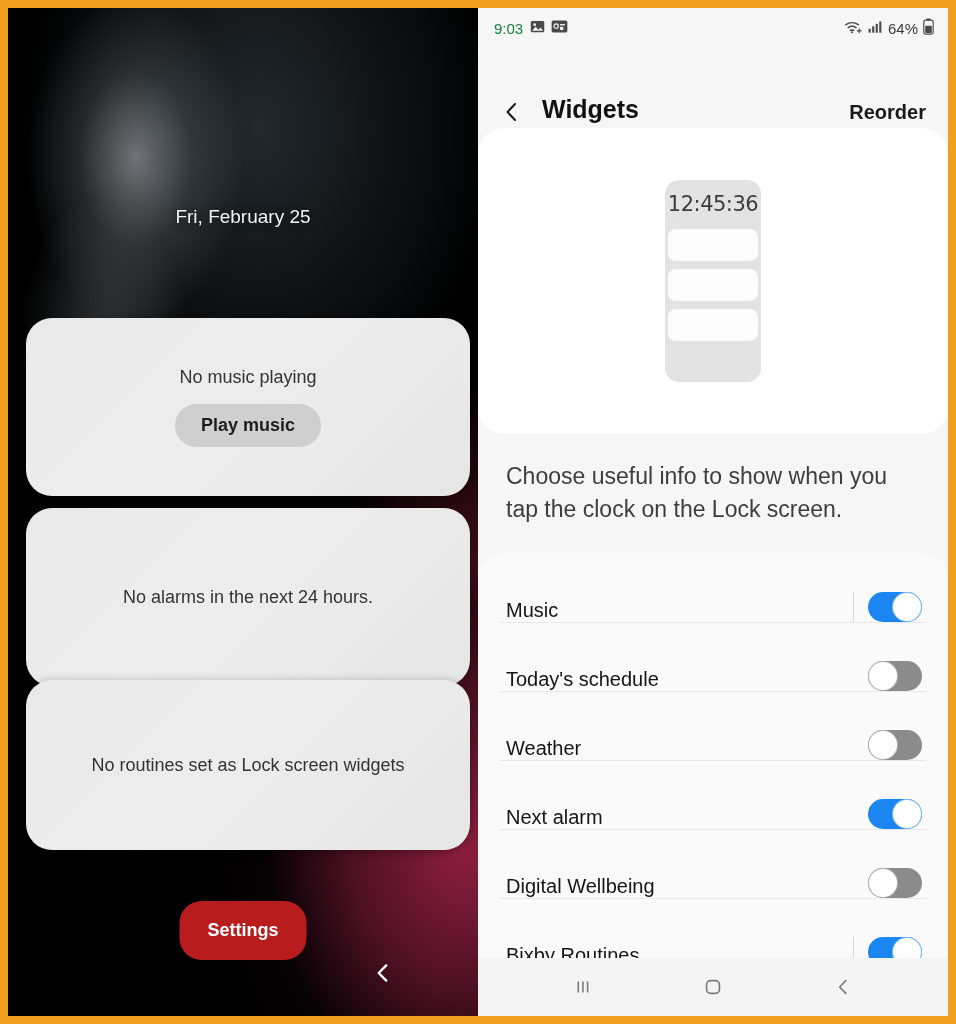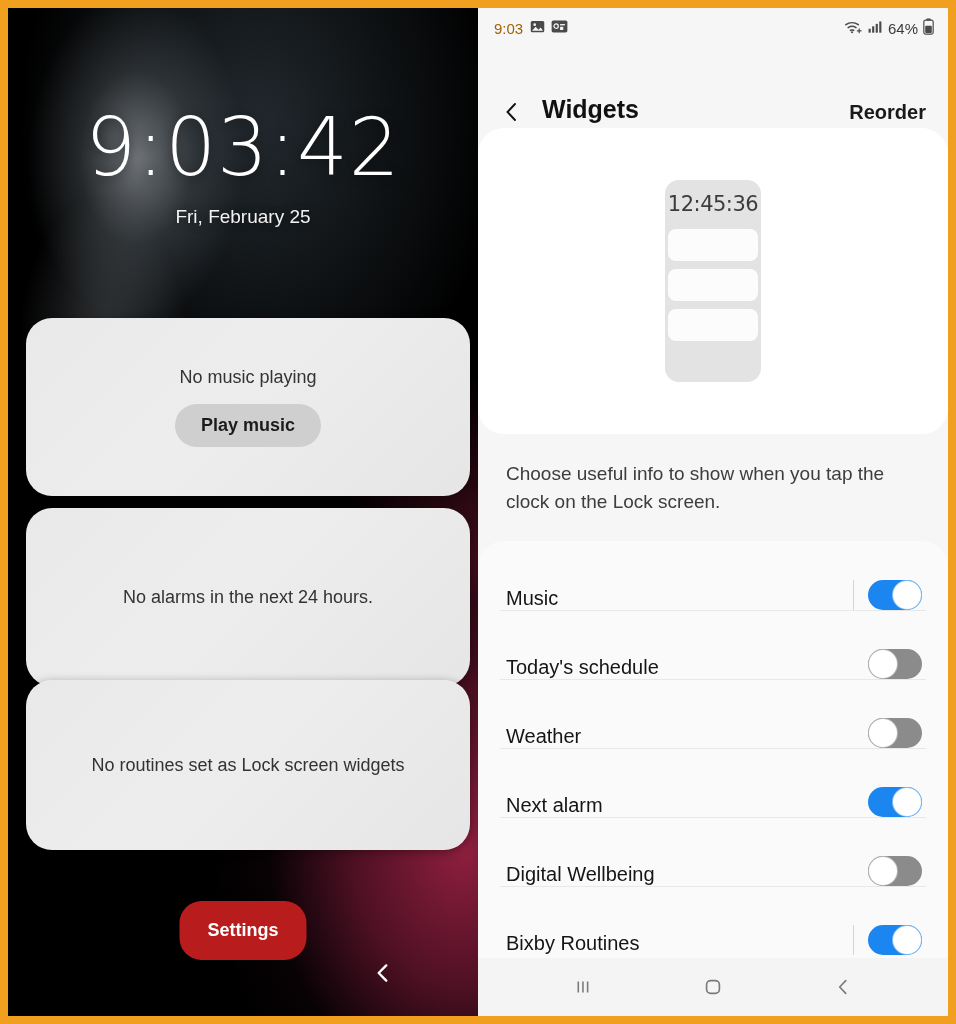--- a/index.html
+++ b/index.html
@@ -116,21 +116,21 @@
     display: flex;
     flex-direction: column;
   }
   .statusbar {
     height: 40px;
     display: flex; align-items: center;
     padding: 0 14px 0 16px;
     font-size: 15px; color: #3a3a3a;
     gap: 7px;
   }
-  .sb-time { font-weight: 400; color:#a16207; }
+  .sb-time { font-weight: 400; color:#15803d; }
   .sb-left-icons { display: flex; align-items: center; gap: 6px; }
   .sb-spacer { flex: 1; }
   .sb-right { display: flex; align-items: center; gap: 5px; }
   .sb-pct { font-size: 15px; color: #3a3a3a; }
 
   .appbar {
     height: 76px;
     display: flex; align-items: flex-end;
     padding: 0 22px;
   }
@@ -169,21 +169,21 @@
   .mock-slot {
     width: 90px; height: 32px;
     background: #fcfcfc;
     border-radius: 8px;
     margin-bottom: 8px;
   }
   .mock-slot:last-child { margin-bottom: 0; }
 
   .desc {
     padding: 26px 28px 26px 28px;
-    font-size: 19px;
+    font-size: 23px;
     color: #3d3d3d;
     line-height: 1.45;
     background: #f6f6f6;
   }
 
   .list {
     background: #fafafa;
     border-radius: 26px 26px 0 0;
     flex: 1;
     padding: 0 0 0 0;
@@ -233,21 +233,20 @@
 </style>
 </head>
 <body>
 
 <div id="frame">
   <div id="panels">
 
     <div id="lockscreen">
       <div class="wall"></div>
 
-      <div class="ls-clock">9:03:42</div>
       <div class="ls-date">Fri, February 25</div>
 
       <div class="ls-card" id="card-music">
         <div class="card-text" id="music-text">No music playing</div>
         <button class="play-pill">Play music</button>
       </div>
 
       <div class="ls-card" id="card-alarm">
         <div class="card-text">No alarms in the next 24 hours.</div>
       </div>

